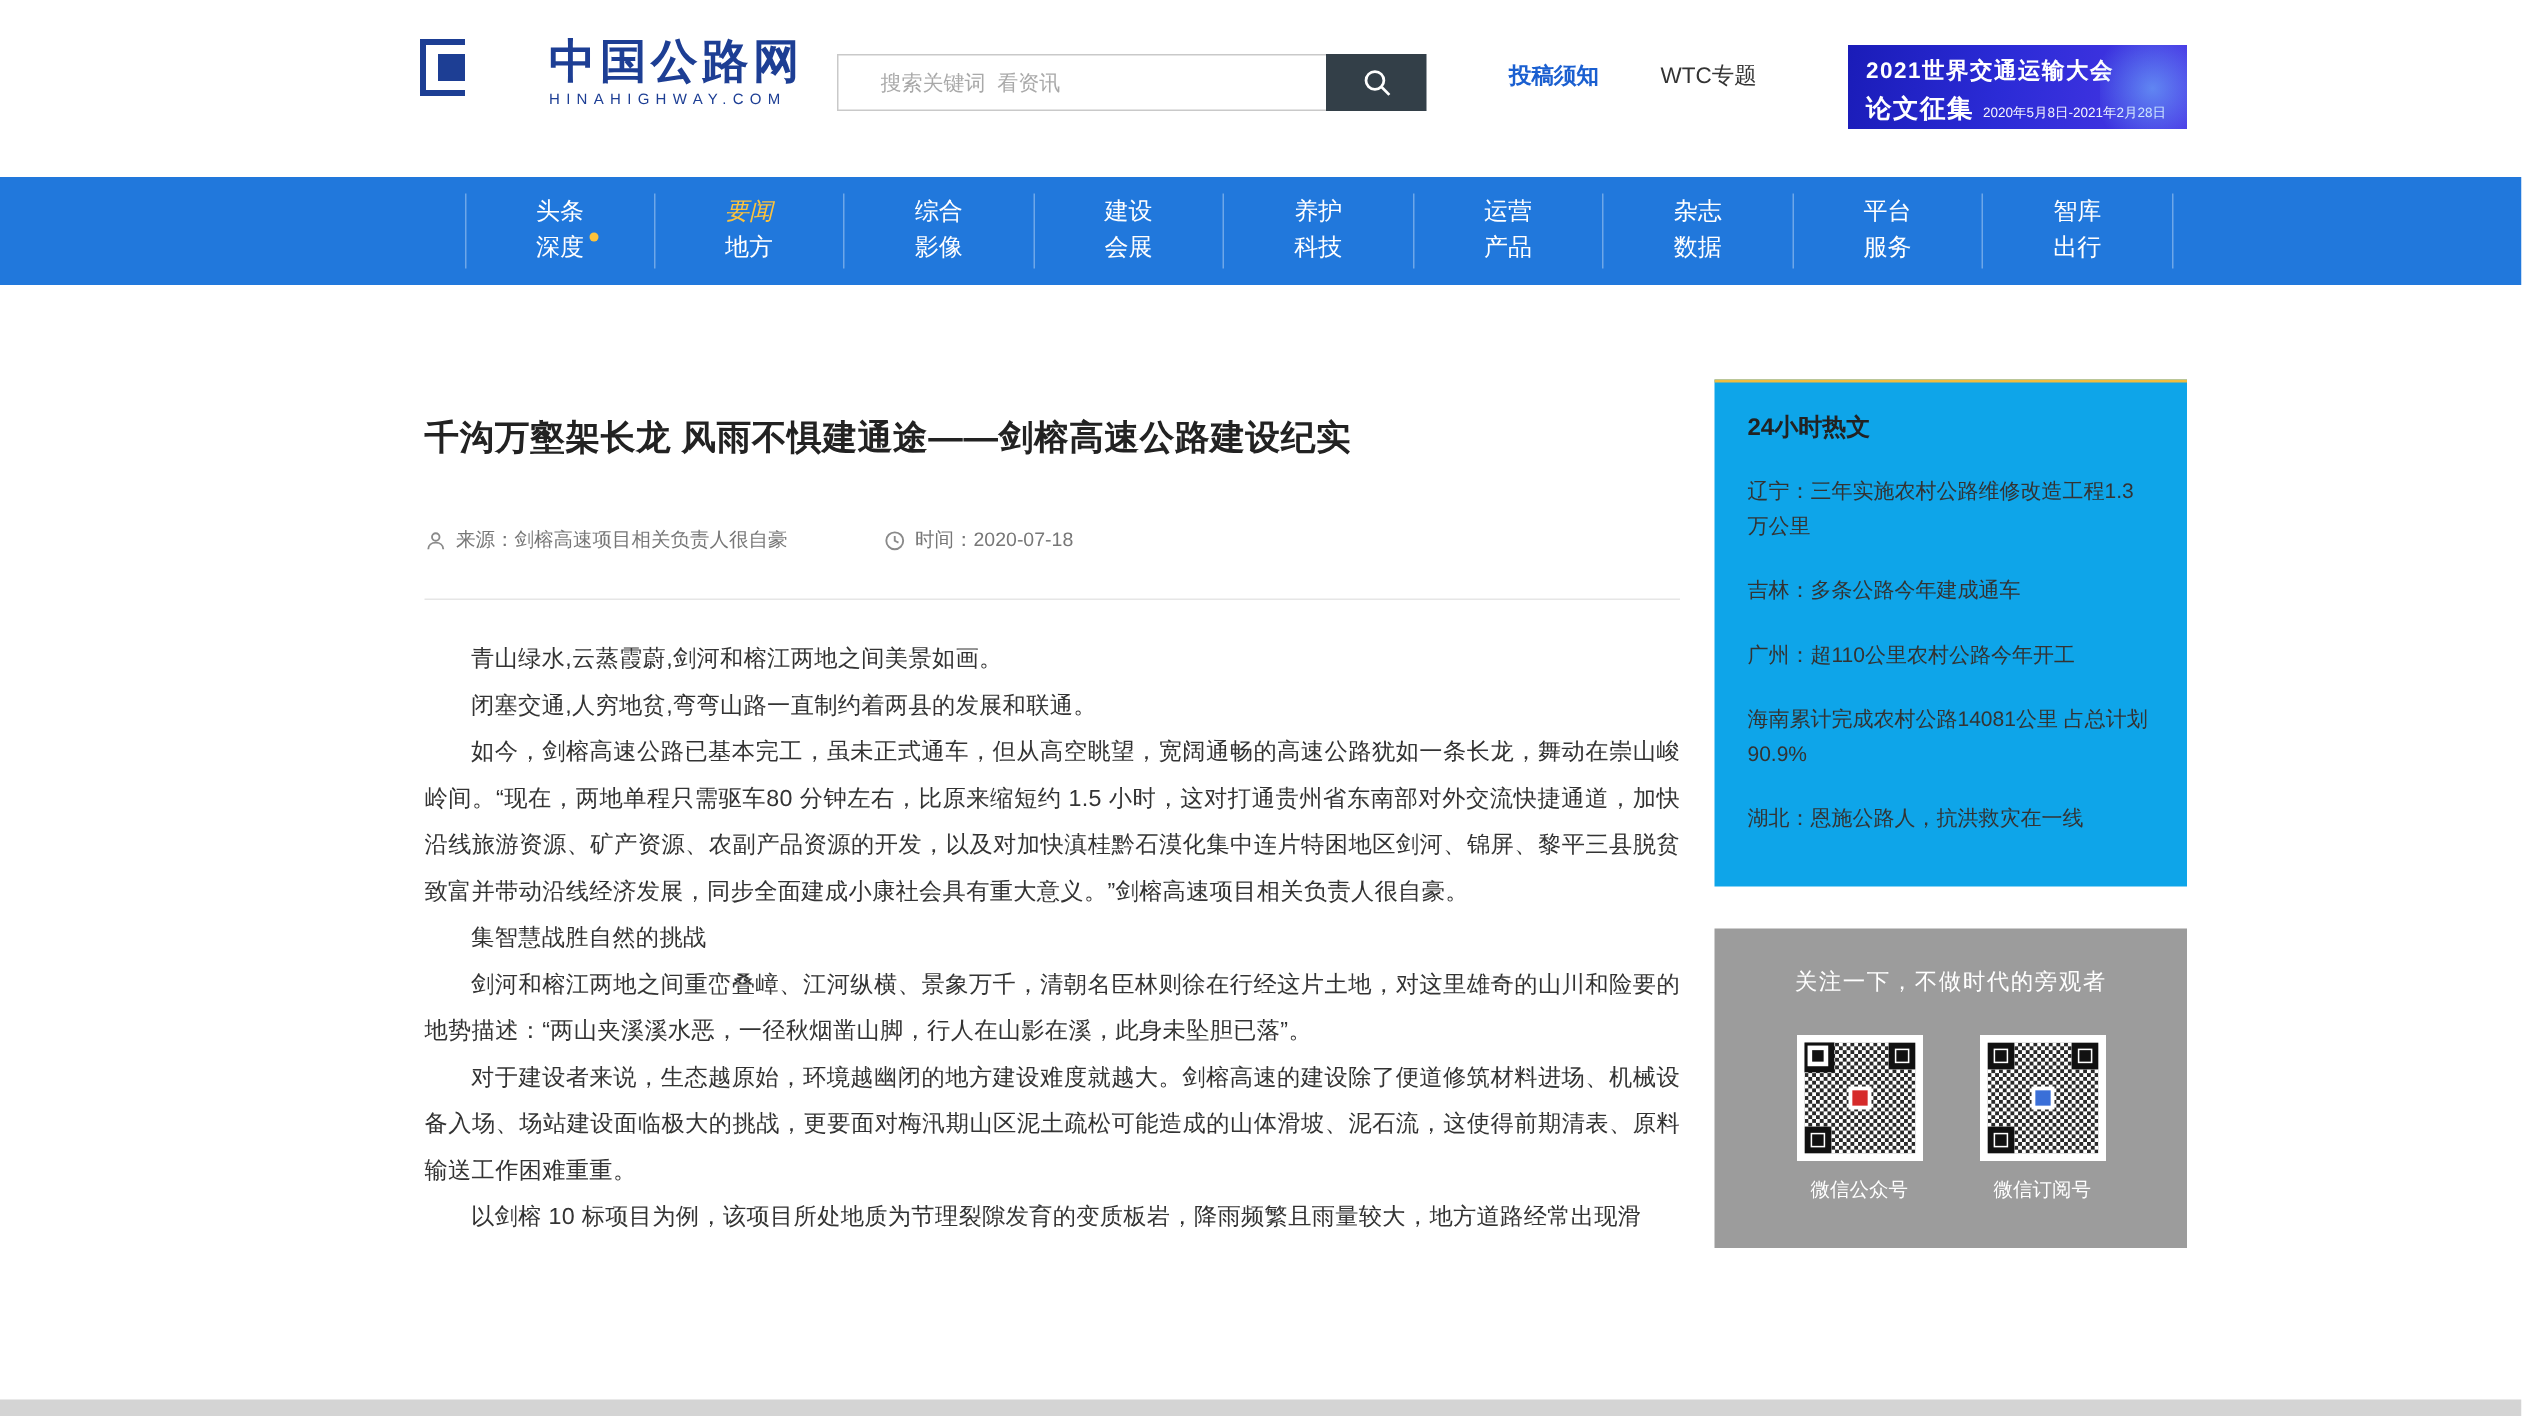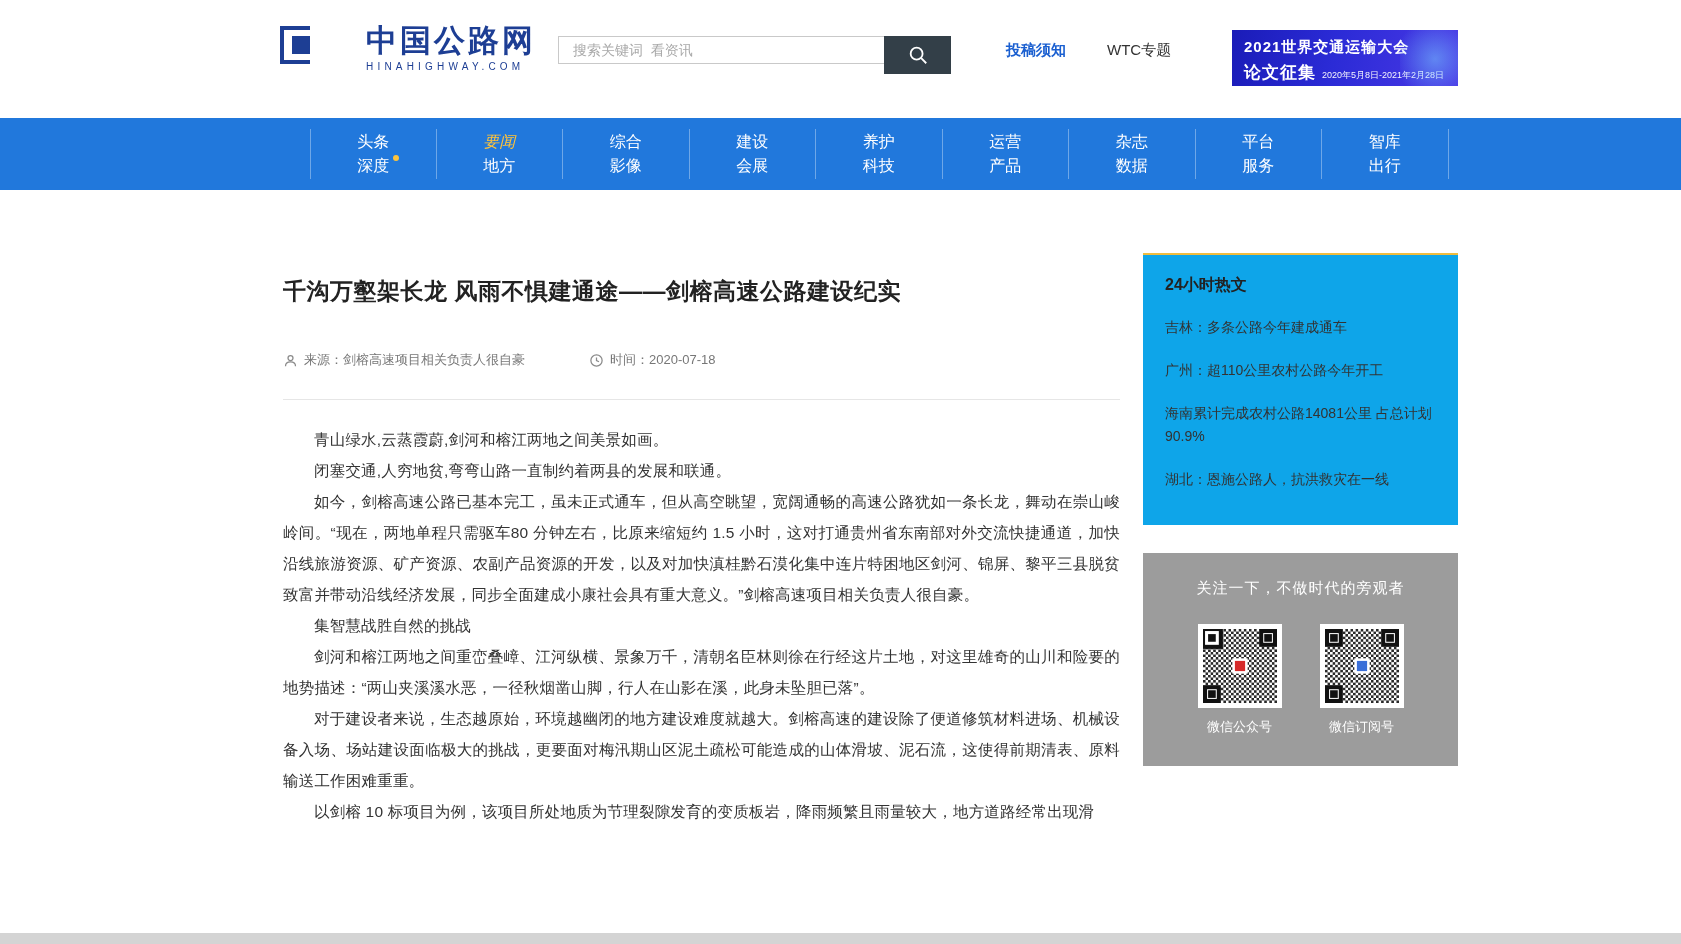--- a/index.html
+++ b/index.html
@@ -19,22 +19,22 @@
     position:absolute; left:0; top:2px; width:30px; height:38px;
     border-left:4px solid #1d3e94; border-top:4px solid #1d3e94; border-bottom:4px solid #1d3e94;
   }
   .logo-icon .inner-square {
     position:absolute; left:12px; top:12px; width:18px; height:18px; background:#1d3e94;
   }
   .logo-title { font-size:31px; font-weight:bold; color:#1d3e94; letter-spacing:3px; line-height:1.1; }
   .logo-sub { font-size:10px; color:#1d3e94; letter-spacing:4.2px; margin-top:3px; }
   .search { position:absolute; left:558px; top:36px; display:flex; }
   .search input {
-    width:326px; height:28px; border:1px solid #c9c9c9; border-right:none;
-    font-size:14px; padding:0 14px; color:#333; outline:none;
+    width:326px; height:38px; border:1px solid #c9c9c9; border-right:none;
+    font-size:14px; padding:0 28px; color:#333; outline:none;
     font-family:"Liberation Sans", sans-serif;
   }
   .search input::placeholder { color:#a9a9a9; }
   .search-btn {
     width:67px; height:38px; background:#333f48; border:none; cursor:pointer;
     display:flex; align-items:center; justify-content:center;
   }
   .top-link { position:absolute; top:41px; font-size:15px; text-decoration:none; cursor:pointer; }
   .top-link.submit { left:1006px; color:#1a5fd0; font-weight:bold; }
   .top-link.wtc { left:1107px; color:#333; }
@@ -206,20 +206,21 @@
       <p>集智慧战胜自然的挑战</p>
       <p>剑河和榕江两地之间重峦叠嶂、江河纵横、景象万千，清朝名臣林则徐在行经这片土地，对这里雄奇的山川和险要的地势描述：“两山夹溪溪水恶，一径秋烟凿山脚，行人在山影在溪，此身未坠胆已落”。</p>
       <p>对于建设者来说，生态越原始，环境越幽闭的地方建设难度就越大。剑榕高速的建设除了便道修筑材料进场、机械设备入场、场站建设面临极大的挑战，更要面对梅汛期山区泥土疏松可能造成的山体滑坡、泥石流，这使得前期清表、原料输送工作困难重重。</p>
       <p>以剑榕 10 标项目为例，该项目所处地质为节理裂隙发育的变质板岩，降雨频繁且雨量较大，地方道路经常出现滑</p>
     </div>
   </main>
 
   <aside class="sidebar">
     <div class="hot-box">
       <div class="hot-title">24小时热文</div>
+      <div class="hot-item">辽宁：三年实施农村公路维修改造工程1.3万公里</div>
       <div class="hot-item">吉林：多条公路今年建成通车</div>
       <div class="hot-item">广州：超110公里农村公路今年开工</div>
       <div class="hot-item">海南累计完成农村公路14081公里 占总计划90.9%</div>
       <div class="hot-item">湖北：恩施公路人，抗洪救灾在一线</div>
     </div>
 
     <div class="follow-box">
       <div class="follow-title">关注一下，不做时代的旁观者</div>
       <div class="qr-row">
         <div class="qr-wrap">

